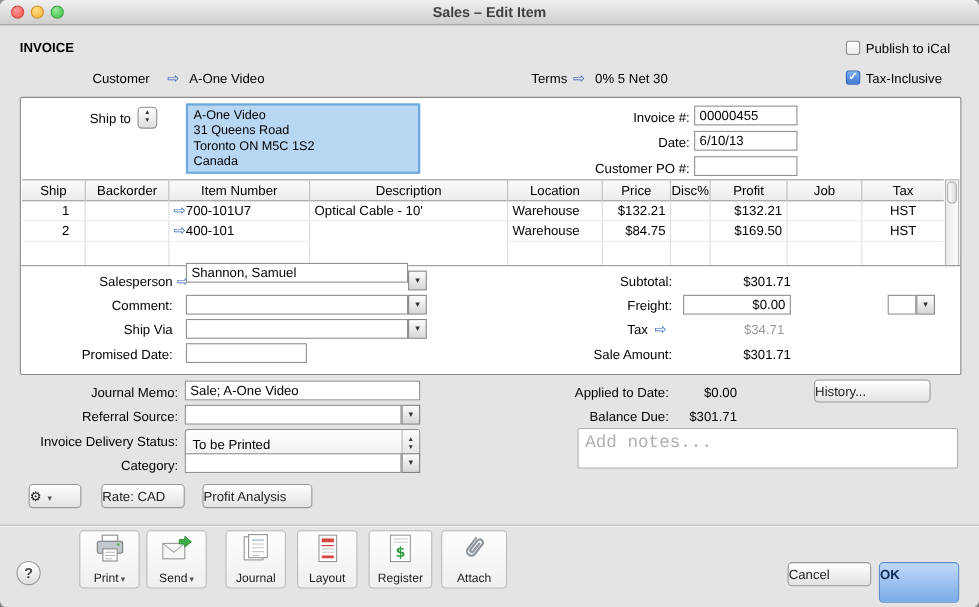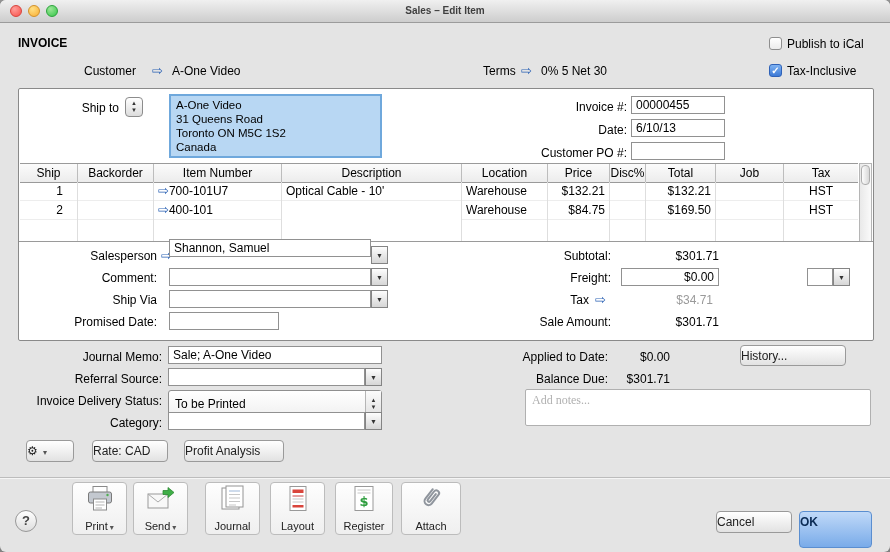--- a/index.html
+++ b/index.html
@@ -1,21 +1,21 @@
 <!DOCTYPE html>
 <html><head>
 <meta charset="utf-8">
 <style>
   html,body{margin:0;padding:0;background:#9a9a9a;}
   .window{position:relative;width:890px;height:552px;margin:0 auto;background:#e4e4e4;
     font-family:"Liberation Sans",sans-serif;font-size:12px;color:#000;
     border-radius:6px;overflow:hidden;box-shadow:0 10px 30px rgba(0,0,0,.4);}
   .titlebar{position:absolute;top:0;left:0;right:0;height:22px;
     background:linear-gradient(#f0f0f0,#cdcdcd);border-bottom:1px solid #9b9b9b;text-align:center;}
-  .title{line-height:22px;font-size:10px;color:#3f3f3f;font-weight:bold;}
+  .title{line-height:22px;font-size:13px;color:#3f3f3f;font-weight:bold;}
   .light{position:absolute;top:5px;width:12px;height:12px;border-radius:50%;box-sizing:border-box;}
   .light.red{left:10px;background:radial-gradient(circle at 35% 30%,#ff9d99,#f75049);border:1px solid #d8433c;}
   .light.yellow{left:28px;background:radial-gradient(circle at 35% 30%,#ffe084,#f9ae33);border:1px solid #d1912a;}
   .light.green{left:46px;background:radial-gradient(circle at 35% 30%,#9ce697,#35c649);border:1px solid #2da33c;}
   .lbl{position:absolute;white-space:nowrap;font-size:12px;}
   .r{text-align:right;}
   .b{font-weight:bold;}
   .gray{color:#9a9a9a;}
   .fld{position:absolute;background:#fff;border:1px solid #919191;height:18px;box-sizing:border-box;
     font-size:12px;padding:1px 4px;font-family:"Liberation Sans",sans-serif;margin:0;}
@@ -50,22 +50,22 @@
   .btn{position:absolute;box-sizing:border-box;border:1px solid #9a9a9a;border-radius:4px;
     background:linear-gradient(#ffffff,#e2e2e2);font-size:12px;text-align:left;line-height:20px;cursor:pointer;
     font-family:"Liberation Sans",sans-serif;color:#222;}
   .btn.blue{background:linear-gradient(#c0d9f8,#79abe9);border-color:#5a8ed0;color:#0c2c55;font-weight:bold;}
   .sel{position:absolute;box-sizing:border-box;border:1px solid #8f8f8f;border-radius:3px;
     background:linear-gradient(#ffffff,#f0f0f0);display:flex;align-items:center;cursor:pointer;}
   .sel-text{flex:1;padding:0 6px;font-size:12px;}
   .sel-arrows{width:15px;align-self:stretch;border-left:1px solid #b5b5b5;display:flex;flex-direction:column;
     align-items:center;justify-content:center;background:linear-gradient(#fbfbfb,#e0e0e0);}
   .notes{position:absolute;left:525px;top:389px;width:346px;height:37px;box-sizing:border-box;resize:none;
-    border:1px solid #b0b0b0;border-radius:2px;background:#fff;font-family:Liberation Serif, serif;
-    font-size:12px;padding:3px 6px;outline:none;}
+    border:1px solid #b0b0b0;border-radius:2px;background:#fff;font-family:Liberation Mono, monospace;
+    font-size:16px;padding:3px 6px;outline:none;}
   .notes::placeholder{color:#b0b0b0;}
   .divider{position:absolute;left:0;right:0;top:477px;height:1px;background:#bcbcbc;box-shadow:0 1px 0 #f5f5f5;}
   .tile{position:absolute;top:482px;height:53px;box-sizing:border-box;border:1px solid #bcbcbc;border-radius:4px;
     background:linear-gradient(#fefefe,#efefef);display:flex;flex-direction:column;align-items:center;
     justify-content:flex-end;padding-bottom:2px;cursor:pointer;}
   .tile .ic{position:absolute;top:2px;left:0;right:0;display:flex;justify-content:center;}
   .tile .tl{font-size:11px;color:#222;}
   .menu-arrow{font-size:8px;color:#555;margin-left:2px;}
   .help{position:absolute;left:15px;top:510px;width:22px;height:22px;border-radius:50%;box-sizing:border-box;
     border:1px solid #989898;background:linear-gradient(#fff,#dedede);text-align:center;line-height:20px;
@@ -122,21 +122,21 @@
     <input class="fld" style="left: 612px; top: 53px; width: 94px;" value="">
 
     <div class="thead">
       <div class="th">Ship</div>
       <div class="th">Backorder</div>
       <div class="th">Item Number</div>
       <div class="th">Description</div>
       <div class="th">Location</div>
       <div class="th">Price</div>
       <div class="th">Disc%</div>
-      <div class="th">Total</div>
+      <div class="th">Profit</div>
       <div class="th">Job</div>
       <div class="th" style="border-right:none;">Tax</div>
     </div>
 
     <div class="tbody">
       <div class="col">
         <div class="ln r" style="padding-right:14px;">1</div>
         <div class="ln r" style="padding-right:14px;">2</div>
       </div>
       <div class="col">

